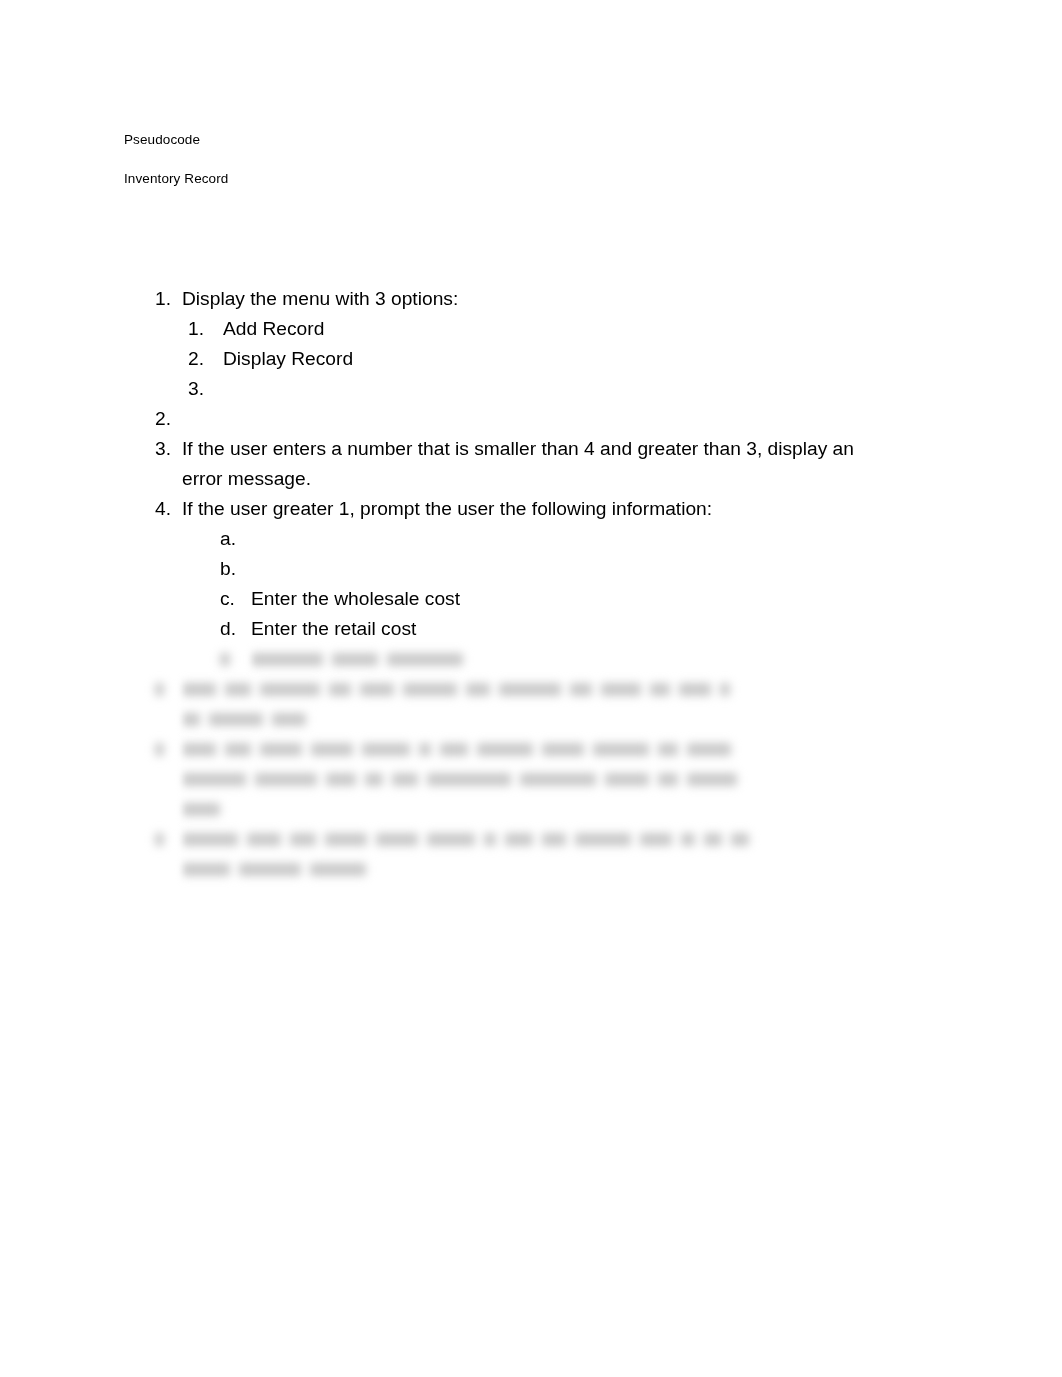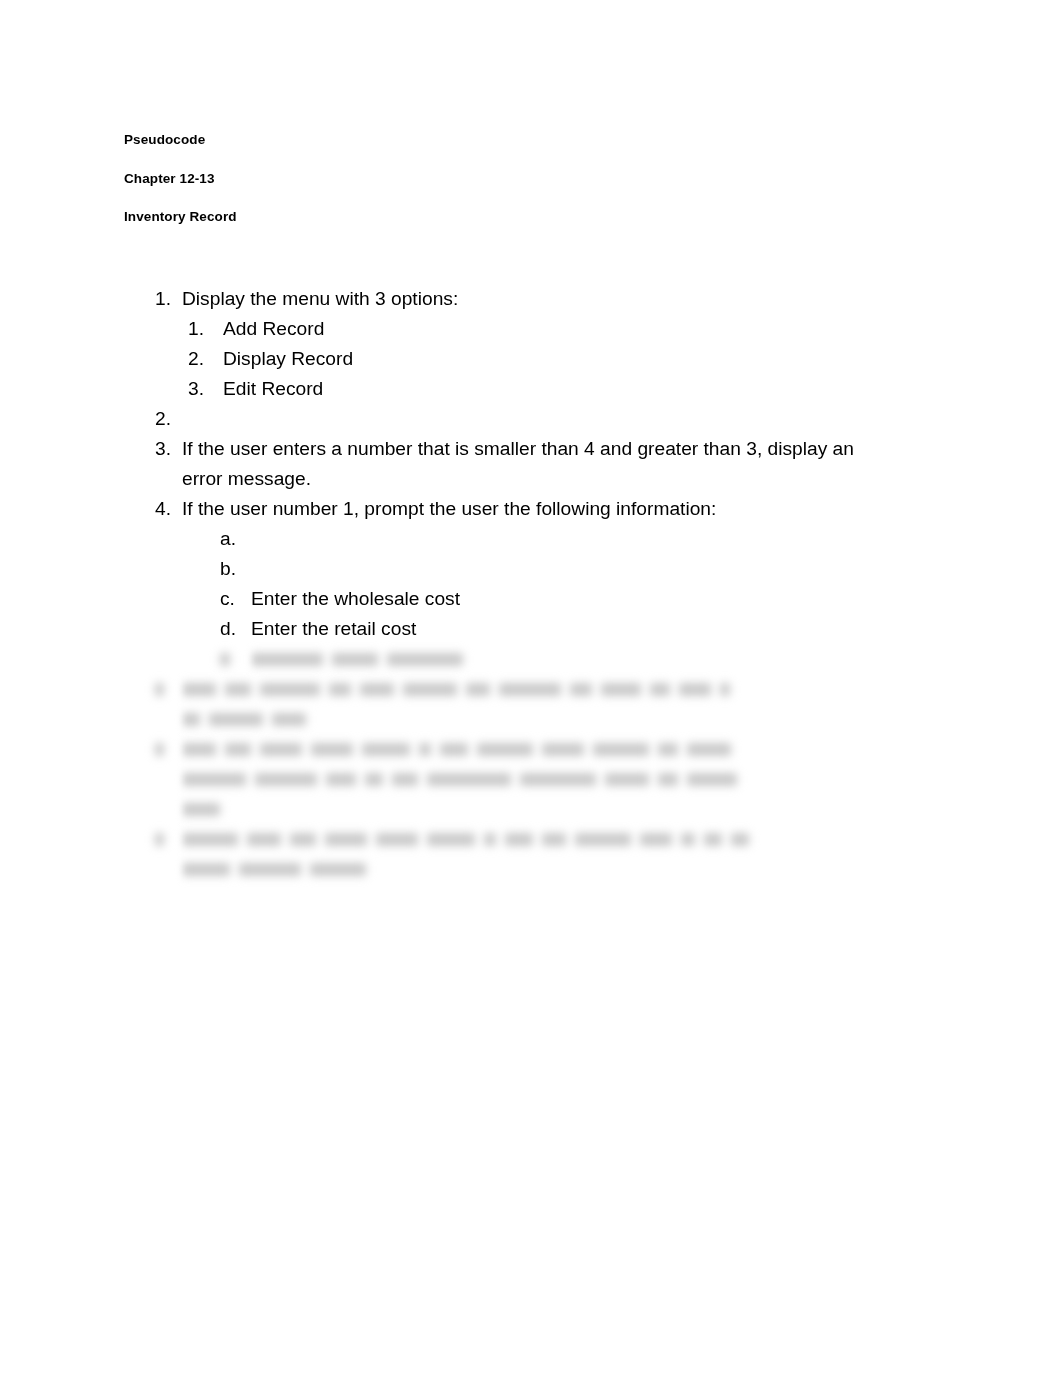--- a/index.html
+++ b/index.html
@@ -25,21 +25,21 @@
 
   
   .heading-block {
     position: absolute;
     left: 124px;
     top: 121px;
     width: 780px;
   }
   .heading-line {
     font-size: 13.5px;
-    font-weight: bold;
+    font-weight: normal;
     line-height: 38.5px;
     letter-spacing: 0.1px;
     color: #000000;
     white-space: nowrap;
   }
 
   
   .doc-body {
     position: absolute;
     left: 0;
@@ -160,58 +160,56 @@
     margin-right: 0;
   }
 </style>
 </head>
 <body>
 
 <div class="page">
 
   <div class="heading-block">
     <div class="heading-line">Pseudocode</div>
-    <div class="heading-line">Chapter 12-13</div>
     <div class="heading-line">Inventory Record</div>
   </div>
 
   <div class="doc-body">
     <ol class="lvl1">
 
       <li>
         <span class="marker">1.</span>
         <span class="li-text">Display the menu with 3 options:</span>
         <ol class="lvl2">
           <li>
             <span class="marker">1.</span>
             <span class="li-text">Add Record</span>
           </li>
           <li>
             <span class="marker">2.</span>
             <span class="li-text">Display Record</span>
           </li>
           <li>
             <span class="marker">3.</span>
-            <span class="li-text">Edit Record</span>
           </li>
         </ol>
       </li>
 
       <li>
         <span class="marker">2.</span>
       </li>
 
       <li>
         <span class="marker">3.</span>
         <span class="li-text">If the user enters a number that is smaller than 4 and greater than 3, display an error message.</span>
       </li>
 
       <li>
         <span class="marker">4.</span>
-        <span class="li-text">If the user number 1, prompt the user the following information:</span>
+        <span class="li-text">If the user greater 1, prompt the user the following information:</span>
         <ol class="lvl2alpha">
           <li>
             <span class="marker">a.</span>
           </li>
           <li>
             <span class="marker">b.</span>
           </li>
           <li>
             <span class="marker">c.</span>
             <span class="li-text">Enter the wholesale cost</span>

